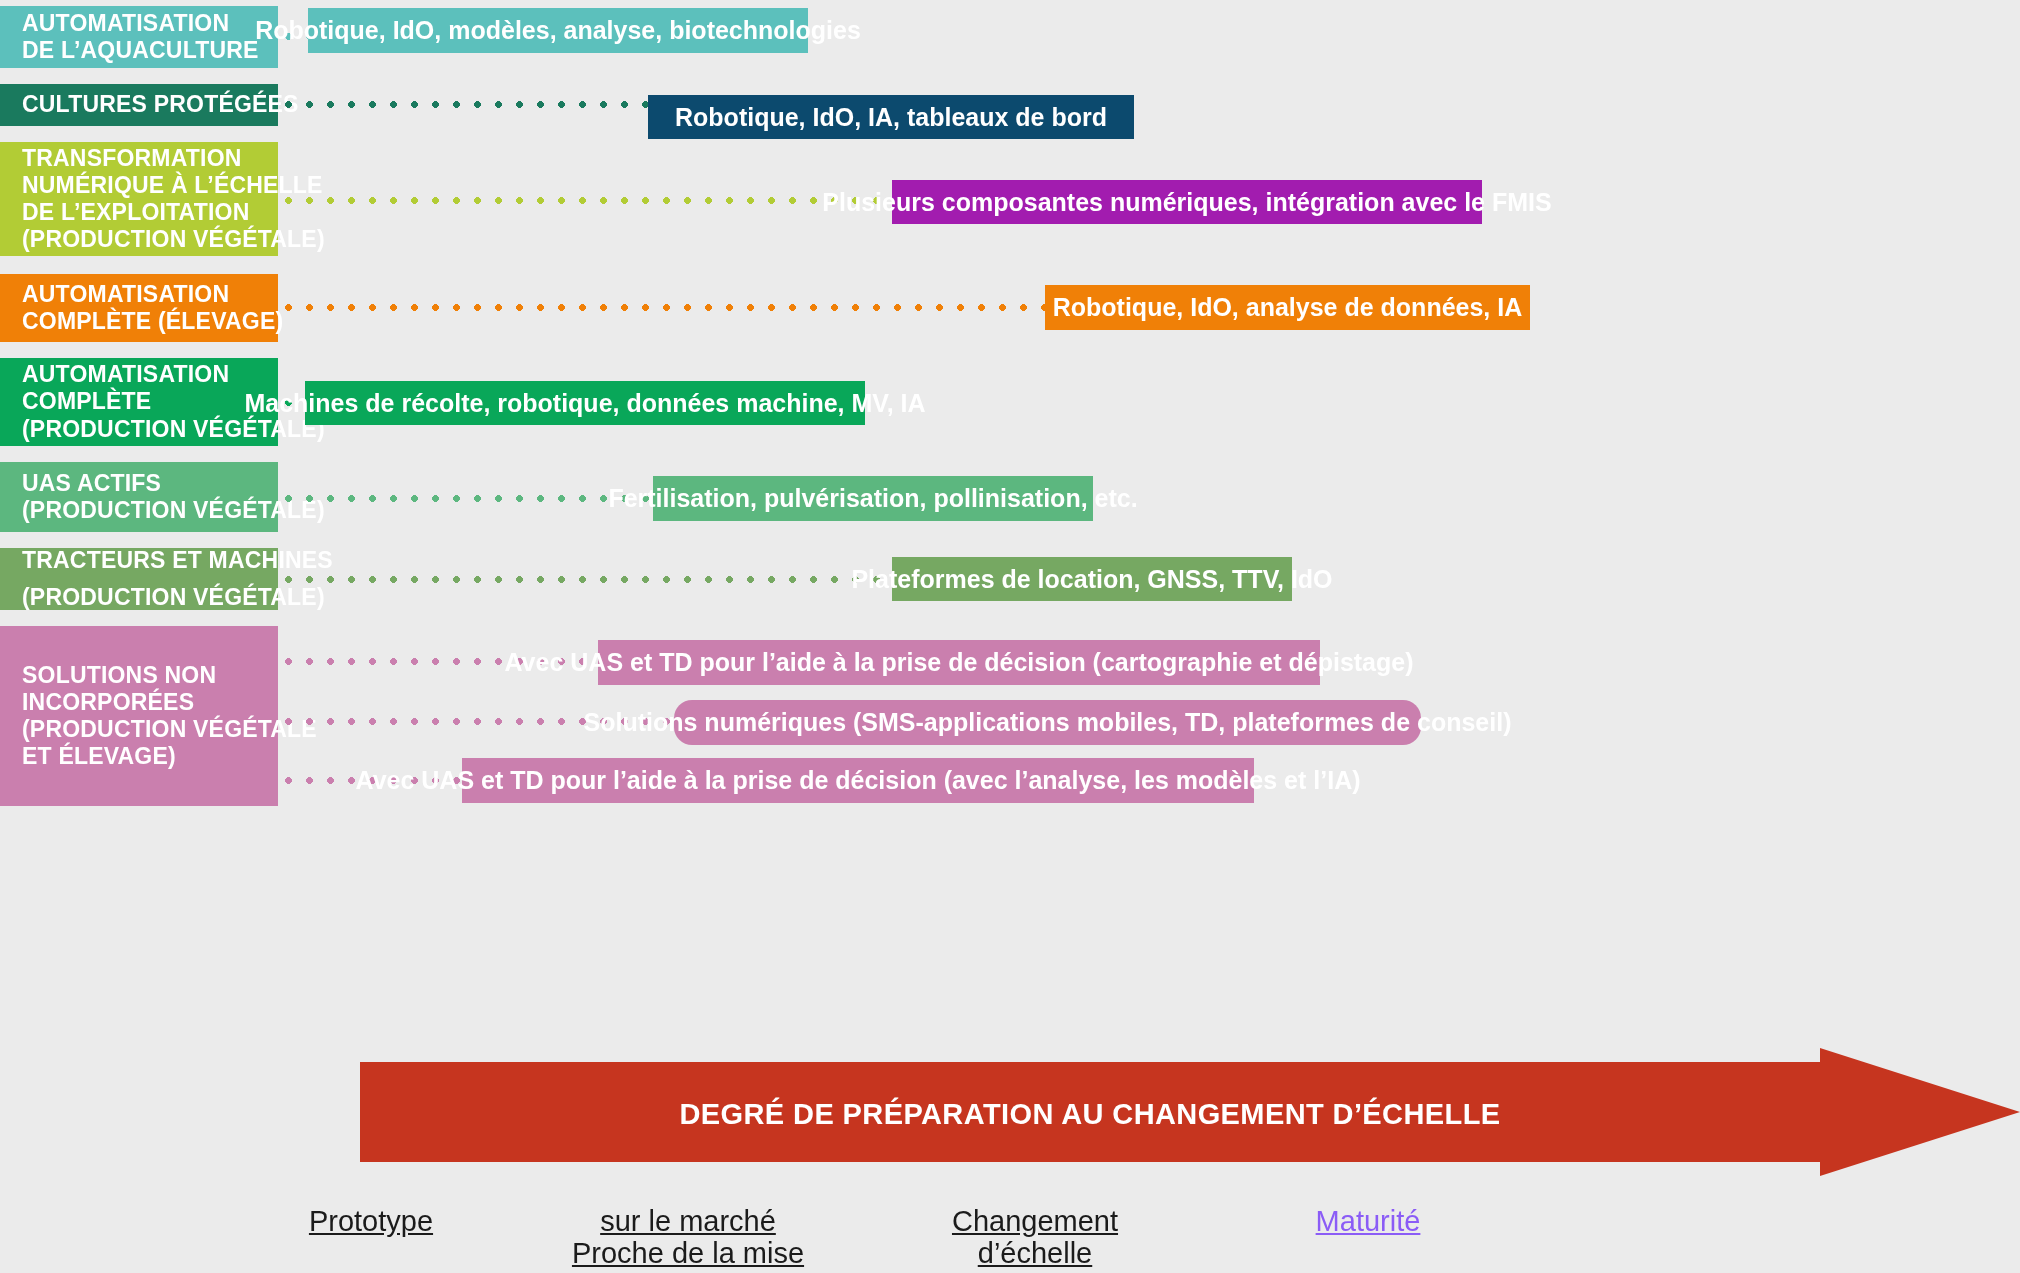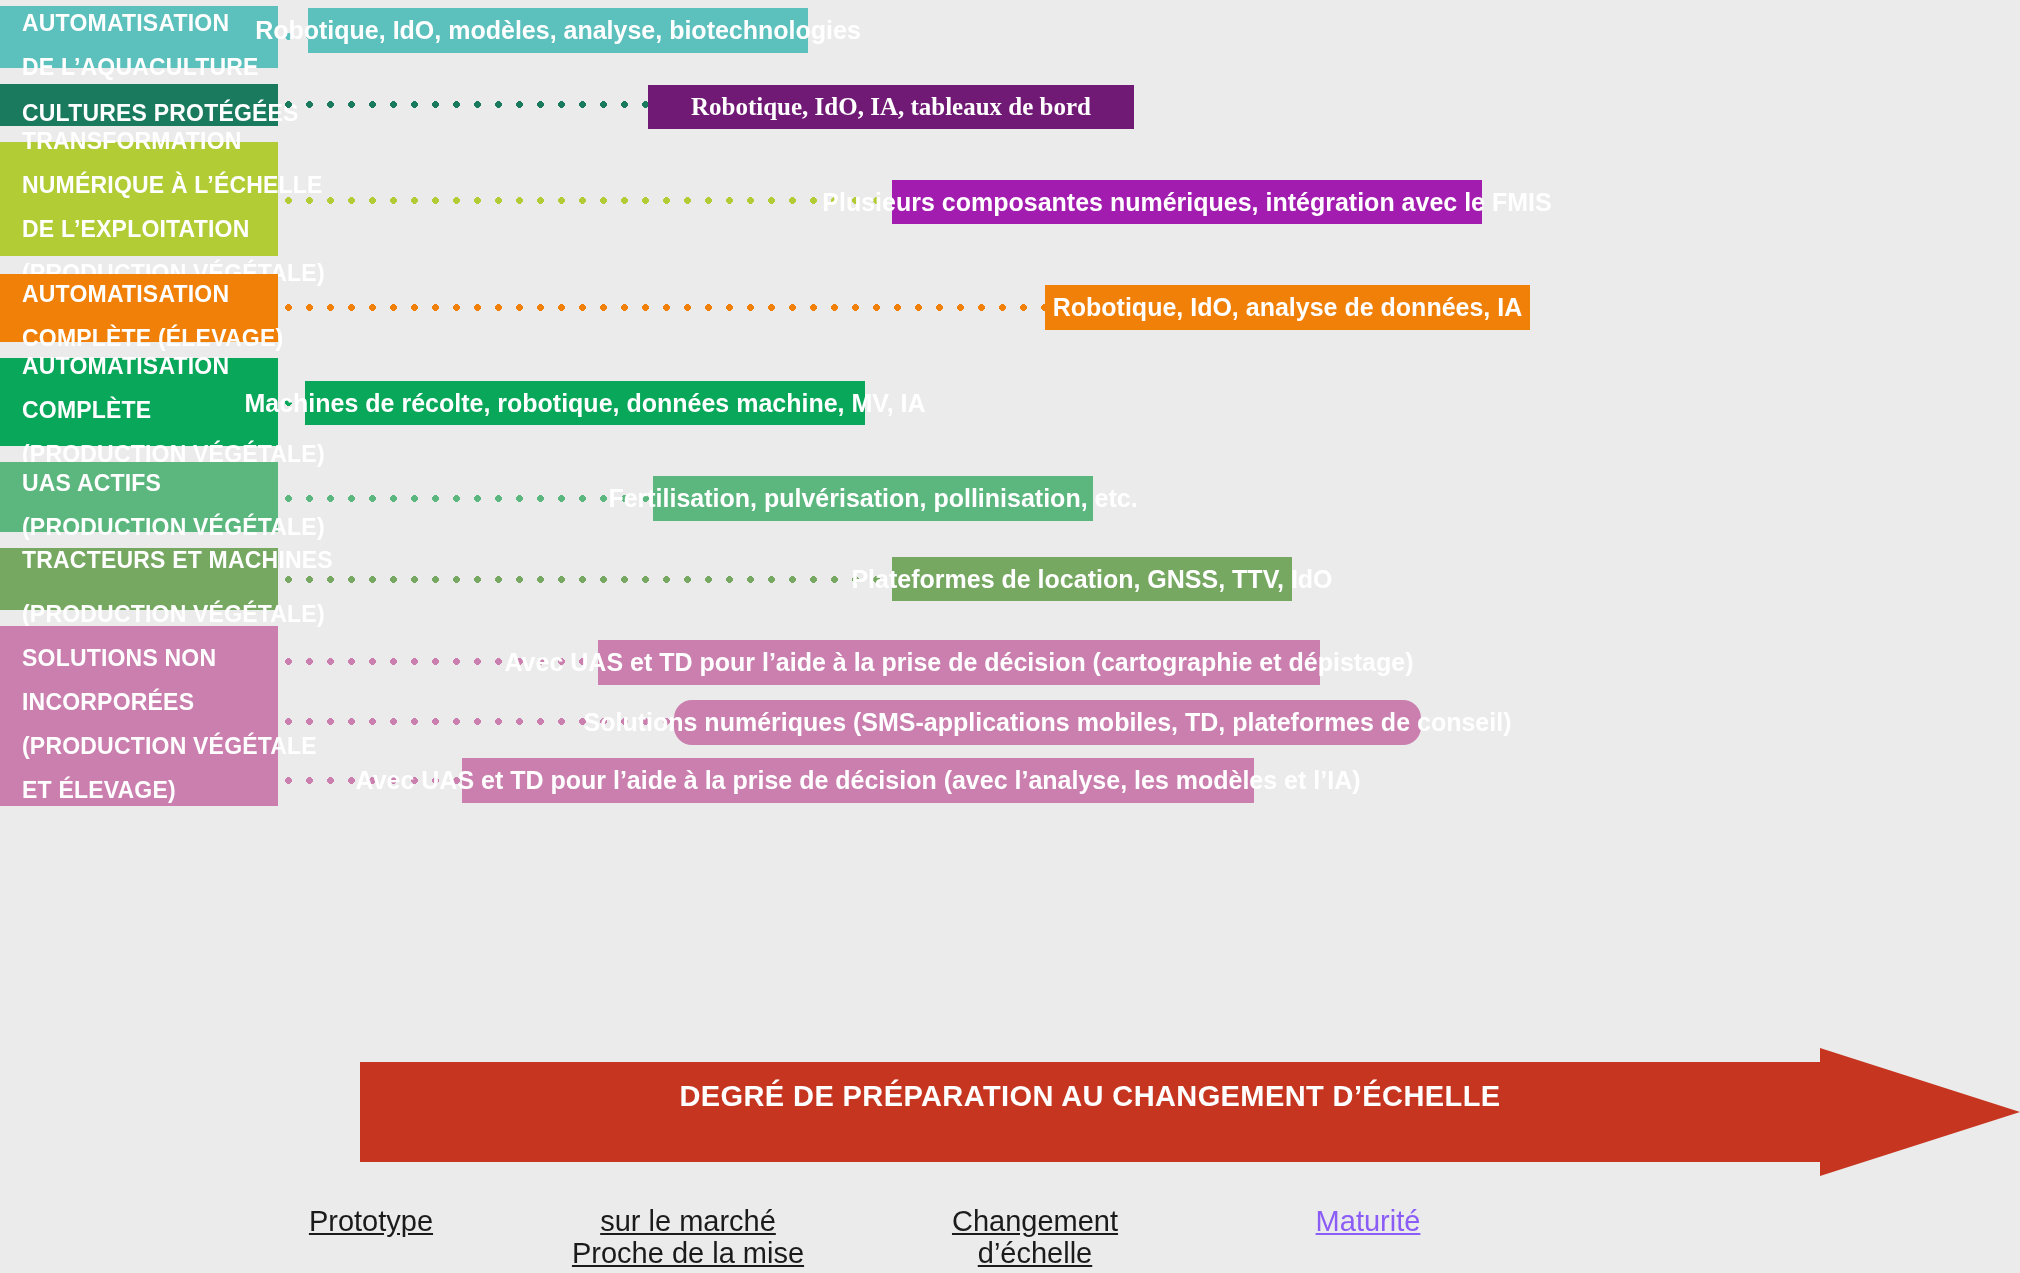--- a/index.html
+++ b/index.html
@@ -29,21 +29,21 @@
     justify-content: center;
     padding: 0 14px 0 22px;
     color: #ffffff;
     font-weight: 700;
     font-size: 23px;
     line-height: 1.18;
     letter-spacing: 0.2px;
     text-transform: uppercase;
     font-stretch: condensed;
   }
-  .cat .cline { display: block; white-space: nowrap; margin-top: 17px; }
+  .cat .cline { display: block; white-space: nowrap; }
 
   
   .dots {
     position: absolute;
     height: 7px;
     background-repeat: repeat-x;
     background-size: 21px 7px;
   }
 
   
@@ -69,21 +69,21 @@
     width: 1660px;
     height: 128px;
   }
   .arrow-svg { display: block; width: 100%; height: 100%; }
   .arrow-label {
     position: absolute;
     left: 0;
     top: 0;
     width: 1460px;
     height: 72px;
-    margin-top: 12px;
+    margin-top: 30px;
     display: flex;
     align-items: center;
     justify-content: center;
     color: #ffffff;
     font-weight: 700;
     font-size: 29px;
     letter-spacing: 0.4px;
     text-transform: uppercase;
     font-stretch: condensed;
     pointer-events: none;
@@ -156,21 +156,21 @@
     <div class="dots" style="top: 576px; left: 285px; width: 607px; background-image: radial-gradient(circle at 3.5px 3.5px, rgb(118, 168, 98) 3.3px, rgba(0, 0, 0, 0) 3.6px);"></div>
     <div class="dots" style="top: 658px; left: 285px; width: 313px; background-image: radial-gradient(circle at 3.5px 3.5px, rgb(202, 127, 174) 3.3px, rgba(0, 0, 0, 0) 3.6px);"></div>
     <div class="dots" style="top: 718px; left: 285px; width: 390px; background-image: radial-gradient(circle at 3.5px 3.5px, rgb(202, 127, 174) 3.3px, rgba(0, 0, 0, 0) 3.6px);"></div>
     <div class="dots" style="top: 777px; left: 285px; width: 177px; background-image: radial-gradient(circle at 3.5px 3.5px, rgb(202, 127, 174) 3.3px, rgba(0, 0, 0, 0) 3.6px);"></div>
   </div>
 
 <div id="bar-layer">
     <div class="bar" style="top: 8px; left: 308px; width: 500px; height: 45px; background: rgb(92, 192, 188);">
       <span>Robotique, IdO, modèles, analyse, biotechnologies</span>
     </div>
-    <div class="bar" style="top: 85px; left: 648px; width: 486px; height: 44px; background: #701a75; font-family: Liberation Serif, serif;">
+    <div class="bar" style="top: 95px; left: 648px; width: 486px; height: 44px; background: #0c4a6e;">
       <span>Robotique, IdO, IA, tableaux de bord</span>
     </div>
     <div class="bar" style="top: 180px; left: 892px; width: 590px; height: 44px; background: #a21caf;">
       <span>Plusieurs composantes numériques, intégration avec le FMIS</span>
     </div>
     <div class="bar" style="top: 285px; left: 1045px; width: 485px; height: 45px; background: rgb(240, 128, 7);">
       <span>Robotique, IdO, analyse de données, IA</span>
     </div>
     <div class="bar" style="top: 381px; left: 305px; width: 560px; height: 44px; background: rgb(9, 167, 89);">
       <span>Machines de récolte, robotique, données machine, MV, IA</span>

